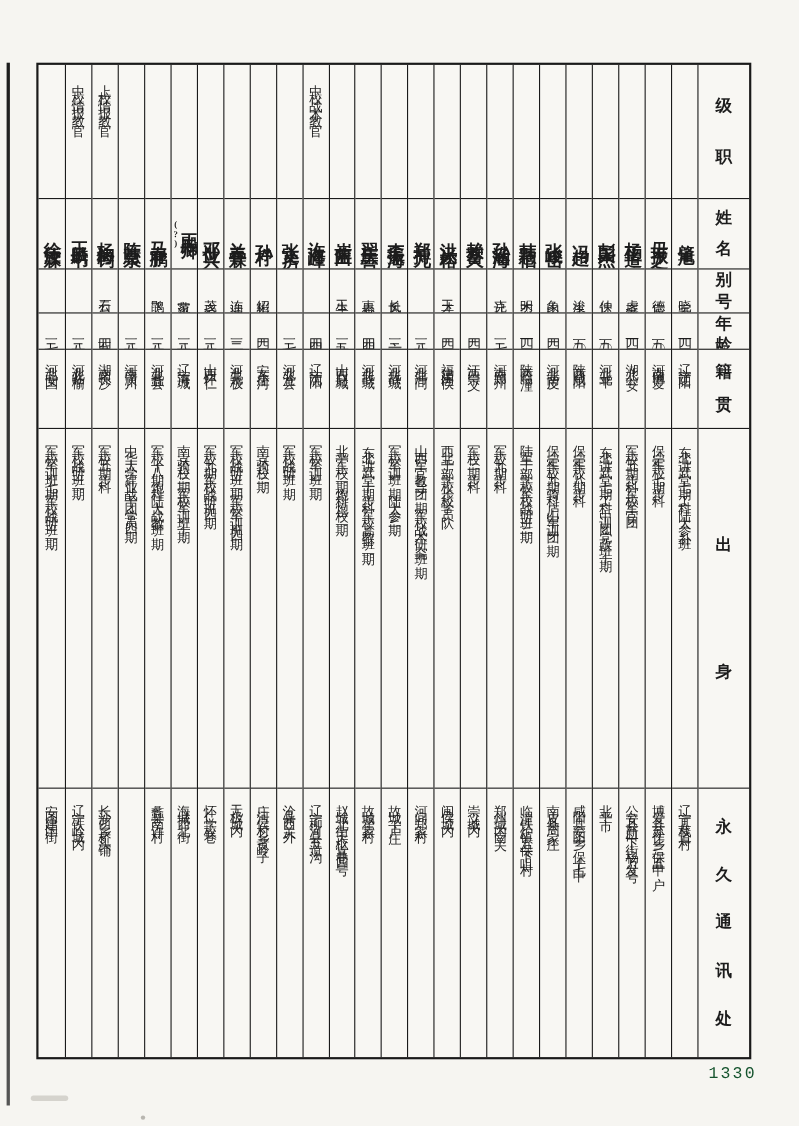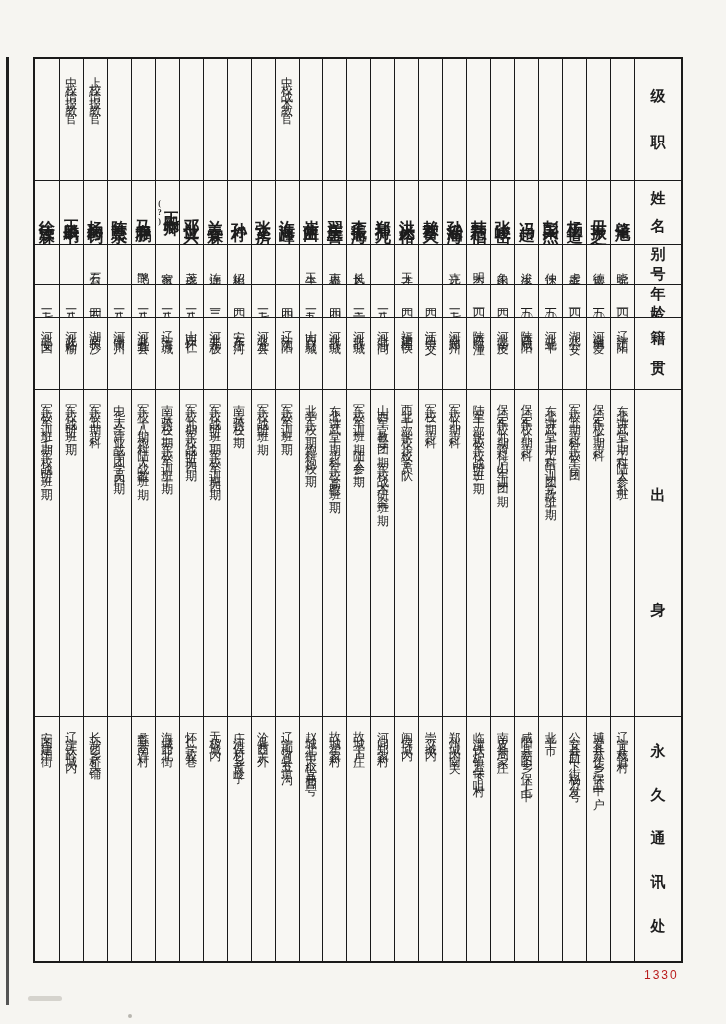--- a/index.html
+++ b/index.html
@@ -54,22 +54,22 @@
   .age-txt    { font-size:13px; letter-spacing:3px; }
   .native-txt { font-size:12px; letter-spacing:4px; padding-top:3px; }
   .bg-txt     { font-size:12px; letter-spacing:6.5px; padding-top:5px; }
   .addr-txt   { font-size:12px; letter-spacing:6px; padding-top:5px; }
 
   .hcell { flex-direction:column; align-items:center; justify-content:space-evenly; }
   .hchar { font-size:15px; font-weight:700; }
 
   .page-number {
     position:absolute; left:644px; top:968px;
-    font-size:12px; letter-spacing:2px; color:#b91c1c;
-    font-family:Liberation Sans, sans-serif;
+    font-size:15px; letter-spacing:2px; color:#14532d;
+    font-family:Liberation Mono, monospace;
   }
 </style>
 </head>
 <body>
 
 <div class="scan-edge"></div>
 <div class="smudge1"></div>
 <div class="smudge2"></div>
 
 <div class="reg-table" id="regTable">

